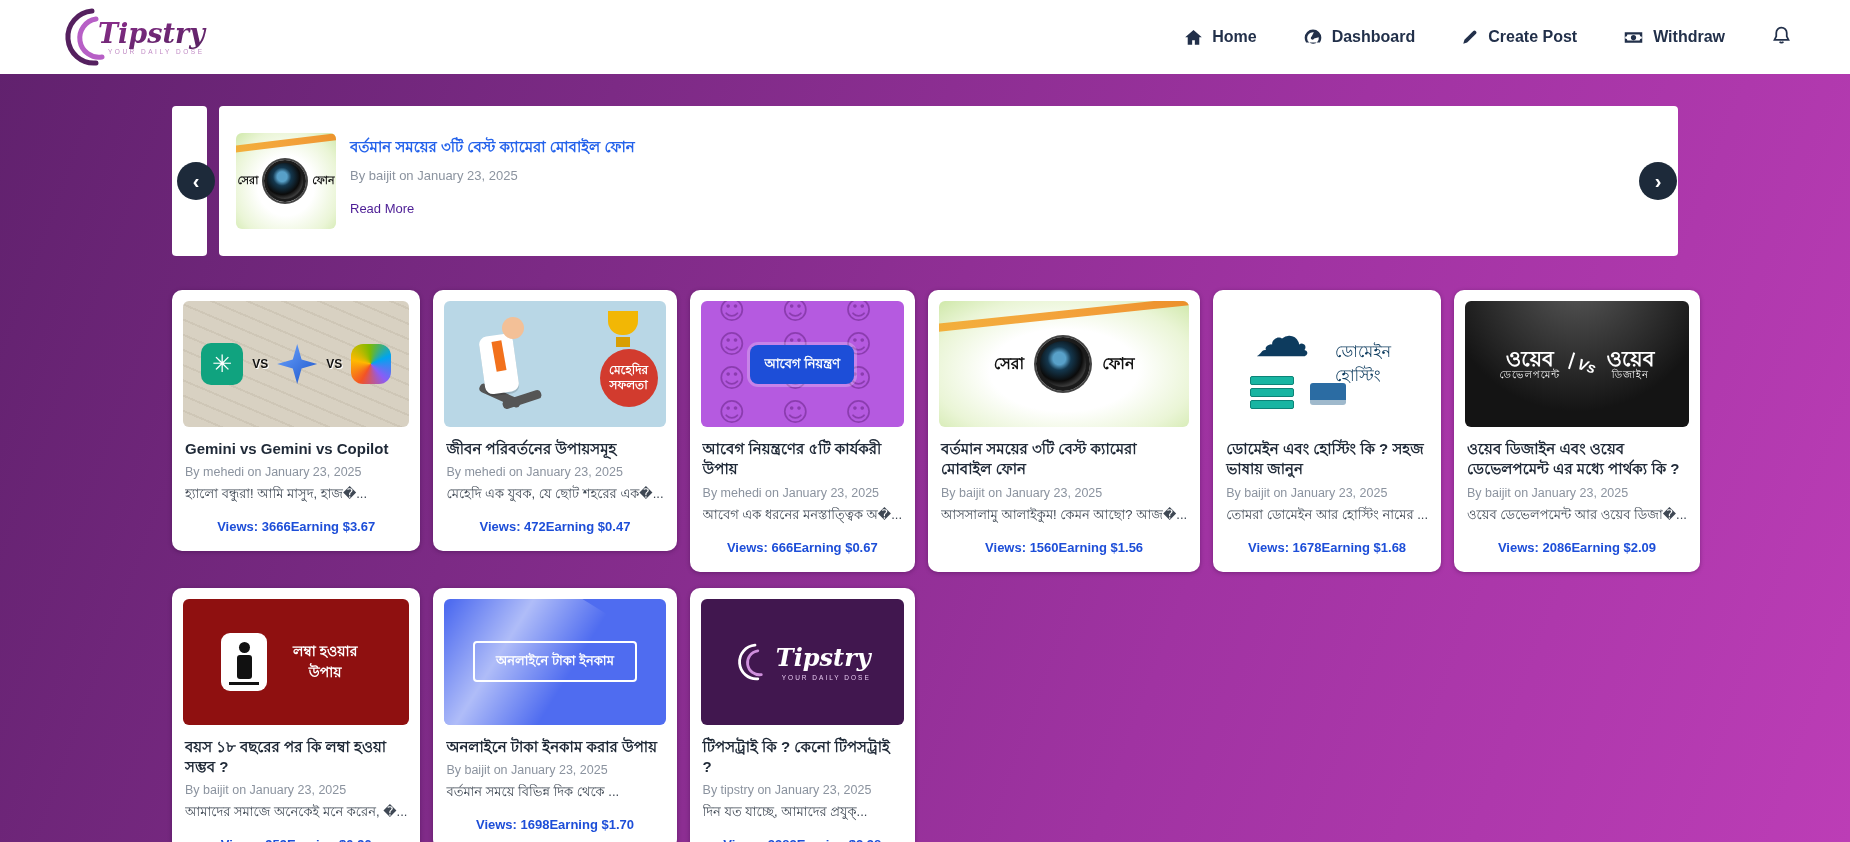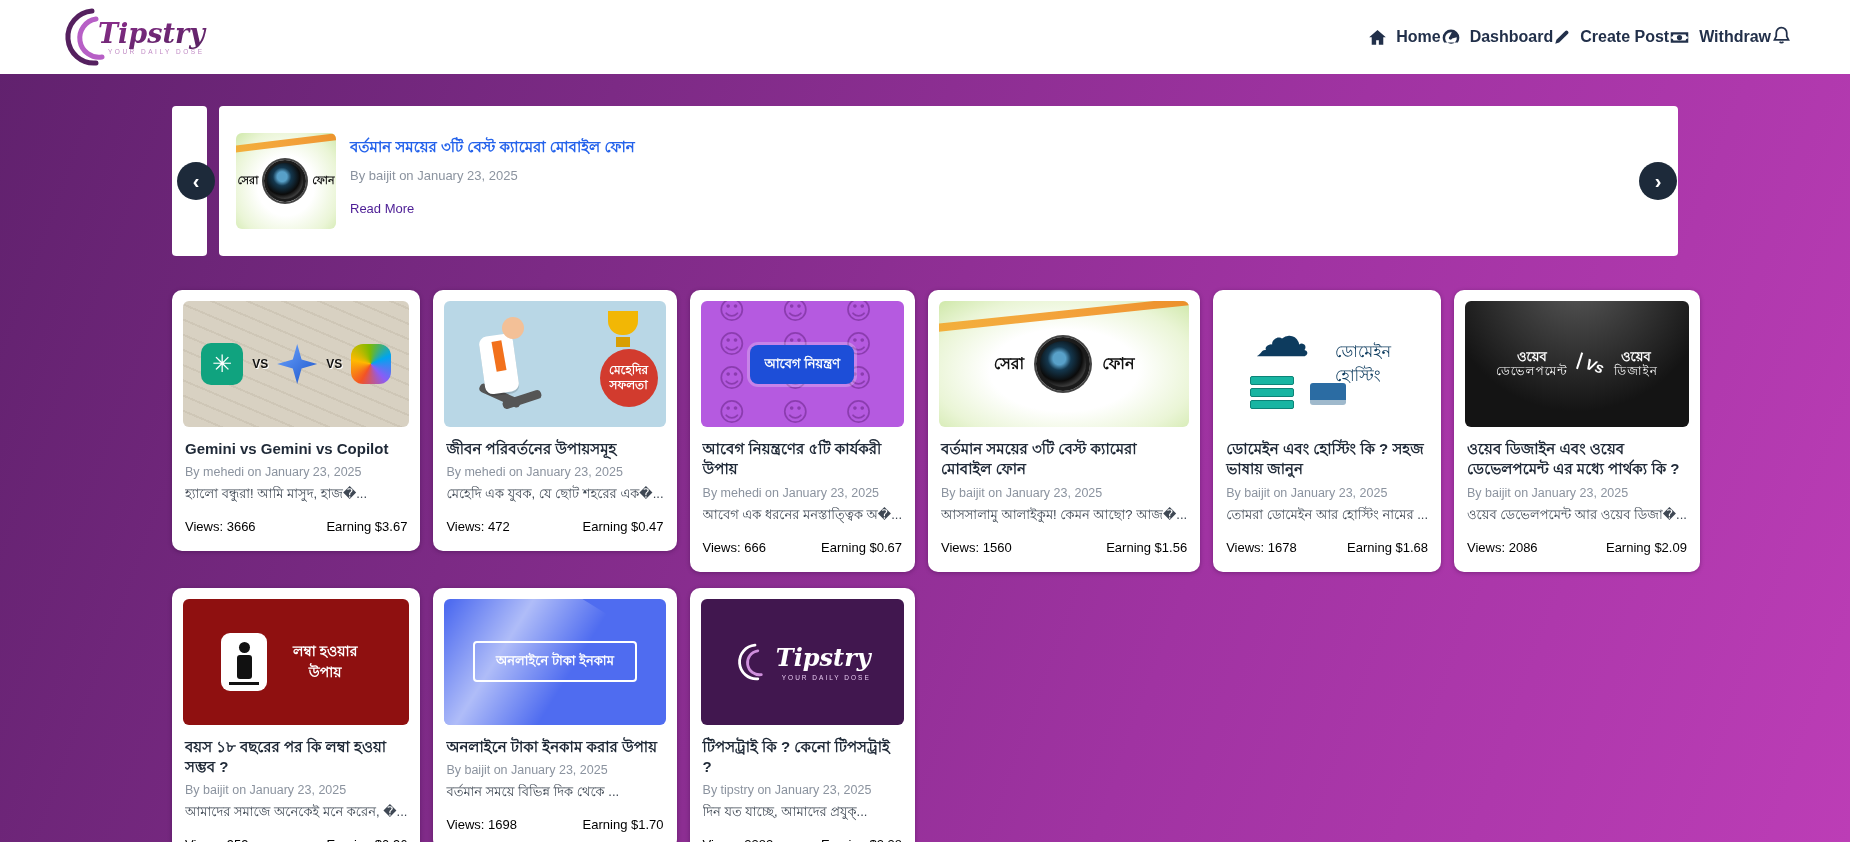--- a/index.html
+++ b/index.html
@@ -7,21 +7,21 @@
   body {
     font-family:"Liberation Sans","DejaVu Sans",sans-serif;
     background:linear-gradient(110deg,#60216d 0%,#7c2a85 30%,#a033a2 65%,#bc3db6 100%);
   }
   
   header {
     height:74px; background:#ffffff; display:flex; align-items:center;
     justify-content:space-between; padding:0 58px 0 62px;
   }
   .logo-wrap { display:flex; align-items:center; }
-  nav { display:flex; align-items:center; }
+  nav { display:flex; align-items:center; gap:46px; }
   .nav-item {
     display:flex; align-items:center; gap:9px; color:#22304a;
     font-size:16px; font-weight:bold; cursor:pointer;
   }
   .nav-item svg { display:block; }
   .bell-btn { color:#22304a; cursor:pointer; display:flex; align-items:center; }
   
   .content { width:1506px; margin:0 auto; }
   
   .carousel { position:relative; margin-top:32px; height:150px; }
@@ -70,22 +70,22 @@
     box-shadow:0 1px 4px rgba(40,0,50,.35); cursor:pointer;
   }
   .thumb {
     height:126px; border-radius:6px; overflow:hidden; position:relative;
     display:flex; align-items:center; justify-content:center;
   }
   .card-title { font-size:15px; font-weight:bold; color:#1f2937; margin:12px 2px 0; line-height:1.35; }
   .byline { font-size:12.5px; color:#8b939f; margin:6px 2px 0; }
   .excerpt { font-size:13px; color:#3f4854; margin:5px 2px 0; white-space:nowrap; overflow:hidden; }
   .card-footer {
-    display:flex; justify-content:space-between; margin:14px 2px 0;
-    font-size:13px; font-weight:normal; color:#000000;
+    display:flex; justify-content:center; margin:14px 2px 0;
+    font-size:13px; font-weight:bold; color:#1d4ed8;
   }
   
   .t-ai { background:#d8d1c2; background-image:repeating-linear-gradient(23deg,rgba(120,105,80,.10) 0 2px,transparent 2px 14px); gap:9px; }
   .ai-gpt { width:42px; height:42px; border-radius:10px; background:#10a37f; color:#fff; font-size:24px; display:flex; align-items:center; justify-content:center; }
   .vs-txt { font-size:12px; font-weight:bold; color:#111; text-shadow:1px 1px 0 #fff; }
   .ai-gem { width:40px; height:40px; background:linear-gradient(135deg,#6ea6ff,#1a53c9); clip-path:polygon(50% 0,61% 39%,100% 50%,61% 61%,50% 100%,39% 61%,0 50%,39% 39%); }
   .ai-cop { width:40px; height:40px; border-radius:12px; background:conic-gradient(from 210deg,#f35325,#ffb900,#7fba00,#00a4ef,#8b5cf6,#f35325); }
   
   .t-success { background:#b9d7e6; }
   .man-body { position:absolute; left:38px; top:34px; width:34px; height:58px; background:#fff; border-radius:8px; transform:rotate(-8deg); box-shadow:0 2px 0 rgba(0,0,0,.15); }
@@ -125,22 +125,22 @@
   
   .t-hosting { background:#fff; gap:14px; }
   .cloud-glyph { font-size:56px; color:#0d3b5e; line-height:1; font-family:"DejaVu Sans",sans-serif; }
   .server-bars { position:absolute; left:26px; bottom:18px; }
   .server-bars div { width:44px; height:9px; background:#18b5a2; border:1px solid #0d8377; margin-top:3px; border-radius:2px; }
   .laptop { position:absolute; left:86px; bottom:22px; width:36px; height:22px; background:#2b6ca3; border-radius:3px; border-bottom:5px solid #9fb9cc; }
   .hosting-text { margin-left:72px; text-align:left; font-size:16px; font-weight:normal; color:#0d3b5e; line-height:1.5; }
   
   .t-webvs { background:radial-gradient(circle at 50% -20%, #5a5a5a, #141414 72%); color:#fff; gap:10px; }
   .webvs-col { text-align:center; line-height:1.1; }
-  .webvs-top { font-size:13px; font-weight:bold;font-family:Liberation Serif, serif; }
-  .webvs-bottom { font-size:12px; letter-spacing:1px; margin-top:0; }
+  .webvs-top { font-size:21px; font-weight:bold; }
+  .webvs-bottom { font-size:10px; letter-spacing:1px; margin-top:0;font-family:Liberation Mono, monospace; }
   .webvs-mid { font-style:italic; font-size:15px; font-weight:bold; border-left:2px solid #fff; transform:rotate(18deg); padding-left:6px; }
   
   .t-height { background:#8f1010; gap:12px; }
   .height-box { width:46px; height:58px; background:#fff; border-radius:9px; position:relative; flex:none; }
   .height-box .head { position:absolute; left:18px; top:9px; width:11px; height:11px; border-radius:50%; background:#111; }
   .height-box .torso { position:absolute; left:16px; top:22px; width:15px; height:24px; background:#111; border-radius:3px; }
   .height-box .base { position:absolute; left:8px; bottom:6px; width:30px; height:3px; background:#111; }
   .height-label { color:#fff; font-size:14px; font-weight:bold; width:92px; line-height:1.45;text-align:center; }
   
   .t-income { background:#4f6cf0; }

